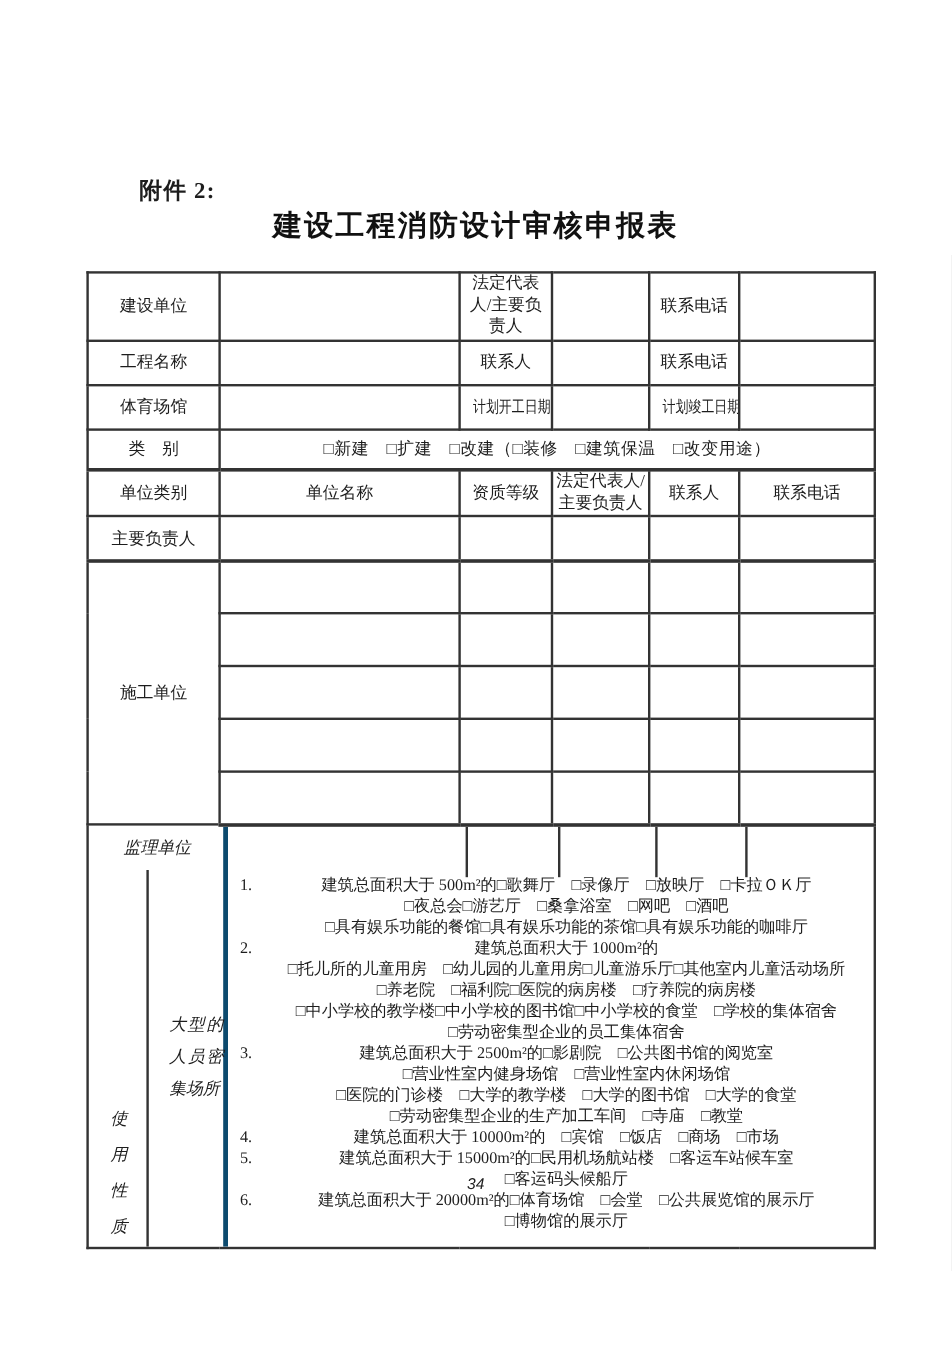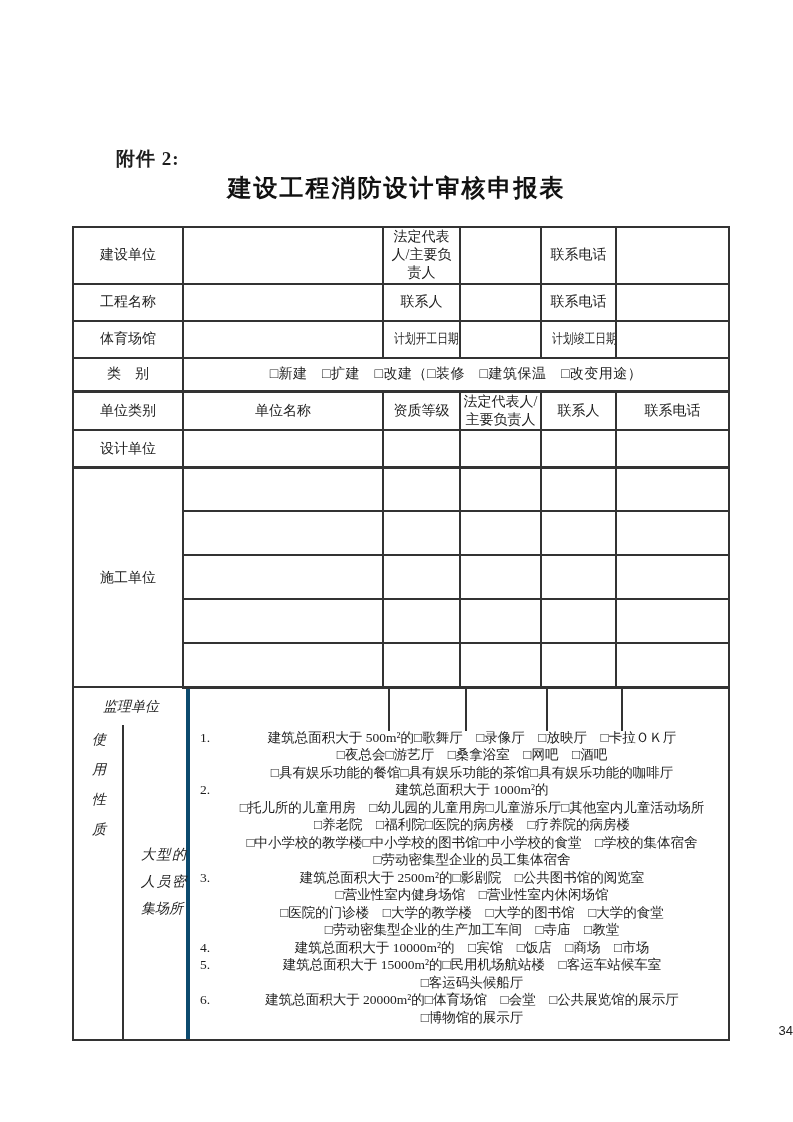--- a/index.html
+++ b/index.html
@@ -34,34 +34,34 @@
   .options-cell{font-size:14px;letter-spacing:.5px;}
   
   td.bigcell{padding:0;height:350px;vertical-align:top;}
   .big-wrap{display:flex;height:100%;width:100%;}
   .left-col{flex:0 0 110px;width:110px;border-right:4px solid #0c4a6e;
     display:flex;flex-direction:column;font-style:italic;}
   .supervision{height:36px;display:flex;align-items:center;justify-content:center;
     font-size:14px;}
   .left-split{flex:1;display:flex;}
   .usage-vert-cell{width:46px;flex:0 0 46px;border-right:2px solid #333;
-    display:flex;align-items:flex-start;justify-content:center;}
+    display:flex;align-items:flex-end;justify-content:center;}
   .usage-vert-text{width:16px;word-break:break-all;line-height:30px;
     font-size:14px;text-align:center;}
   .usage-cat-cell{flex:1;display:flex;align-items:center;justify-content:flex-end;}
   .usage-cat-text{width:45px;word-break:break-all;line-height:27px;
     font-size:14px;text-align:justify;text-justify:inter-character;}
   .list-area{flex:1;position:relative;padding:40px 4px 0 8px;box-sizing:border-box;}
   .vseg{position:absolute;top:0;width:2px;height:42px;background:#333;}
   .usage-list{display:block;}
   .uitem{display:flex;font-size:13.5px;line-height:17.5px;text-align:left;}
   .unum{flex:0 0 22px;padding-left:2px;}
   .utext{flex:1;white-space:pre-line;text-align:center;}
-  .pageno{position:absolute;top:1023px;left:0;right:0;text-align:right;
-    font-size:13px;font-family:"Liberation Sans","DejaVu Sans",sans-serif;color:#222;}
+  .pageno{position:absolute;top:979px;left:0;right:0;text-align:center;
+    font-size:13px;font-family:"Liberation Sans","DejaVu Sans",sans-serif;color:#222;font-style:italic;}
 </style>
 </head>
 <body>
 
 <div class="page">
 
   <div class="attachment">附件 2:</div>
   <h1 class="title">建设工程消防设计审核申报表</h1>
 
   <table class="form">
@@ -104,21 +104,21 @@
       </tr>
       <tr class="h36">
         <td>单位类别</td>
         <td>单位名称</td>
         <td>资质等级</td>
         <td class="small-label">法定代表人/主要负责人</td>
         <td>联系人</td>
         <td>联系电话</td>
       </tr>
       <tr class="h31 thick">
-        <td>设计单位</td>
+        <td>主要负责人</td>
         <td></td>
         <td></td>
         <td></td>
         <td></td>
         <td></td>
       </tr>
       <tr class="h29">
         <td rowspan="5">施工单位</td>
         <td></td>
         <td></td>

